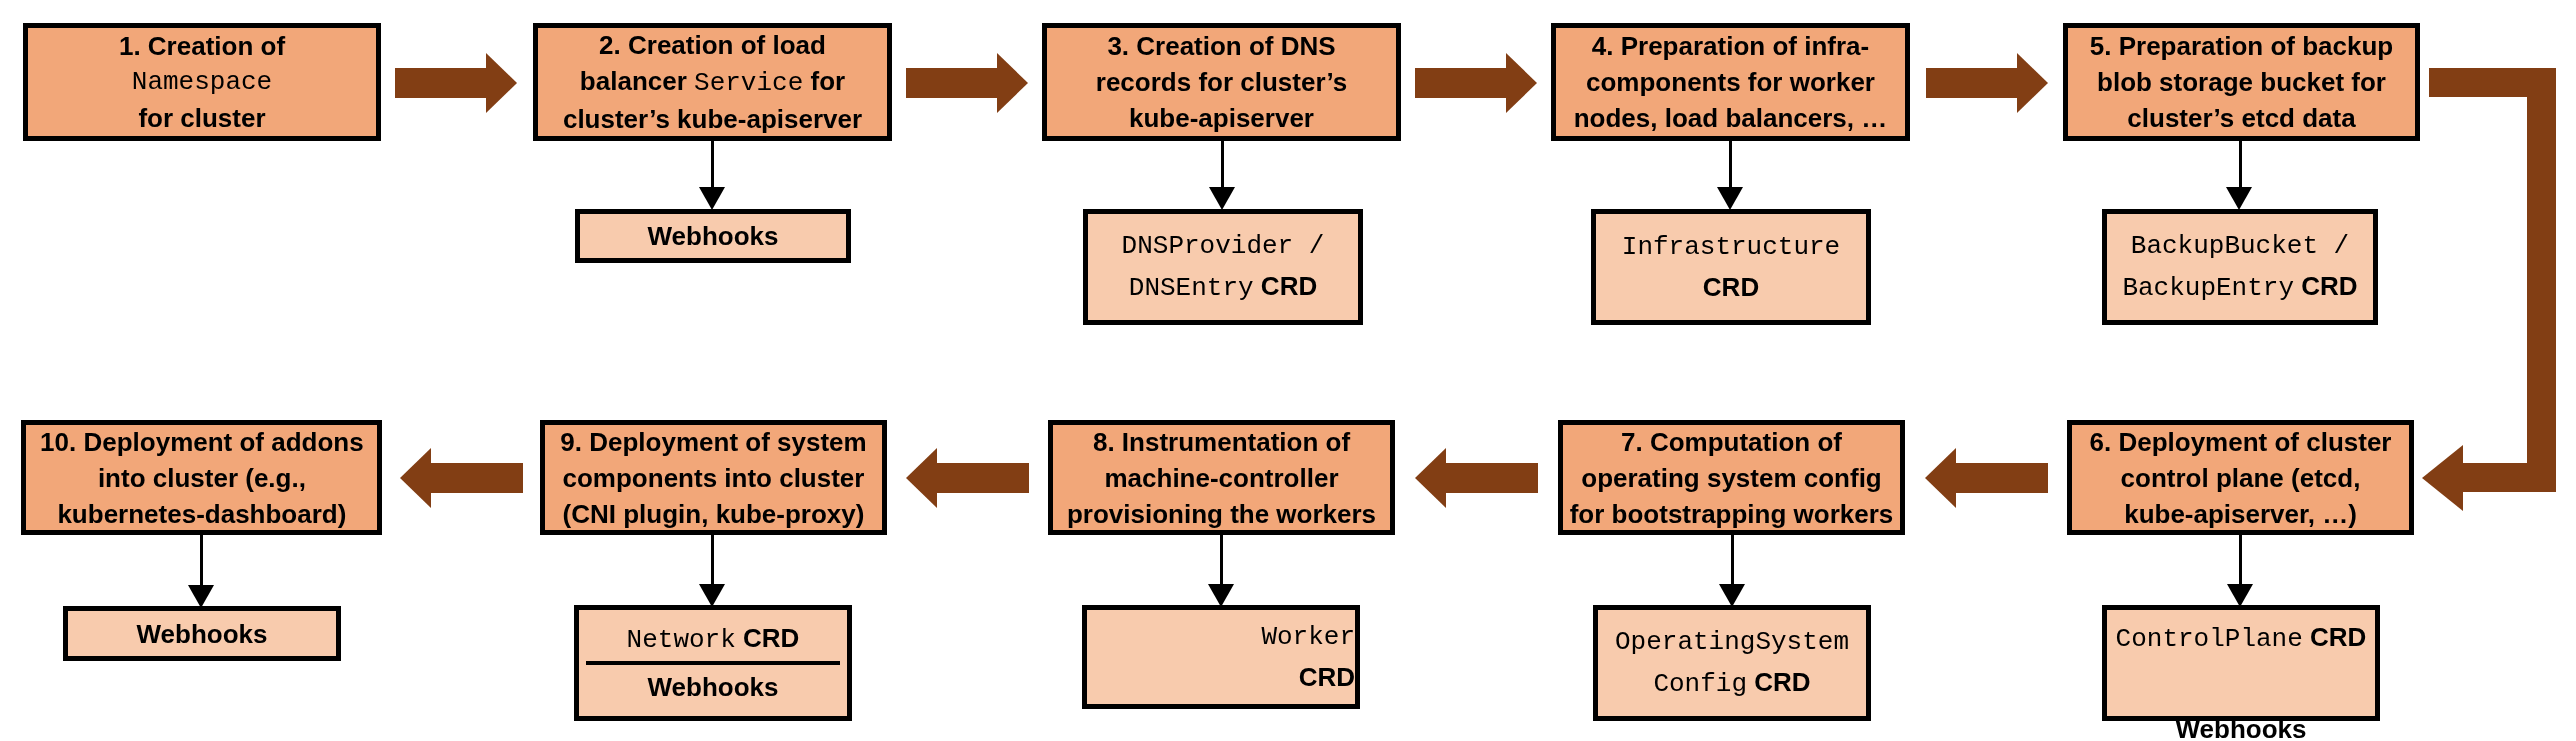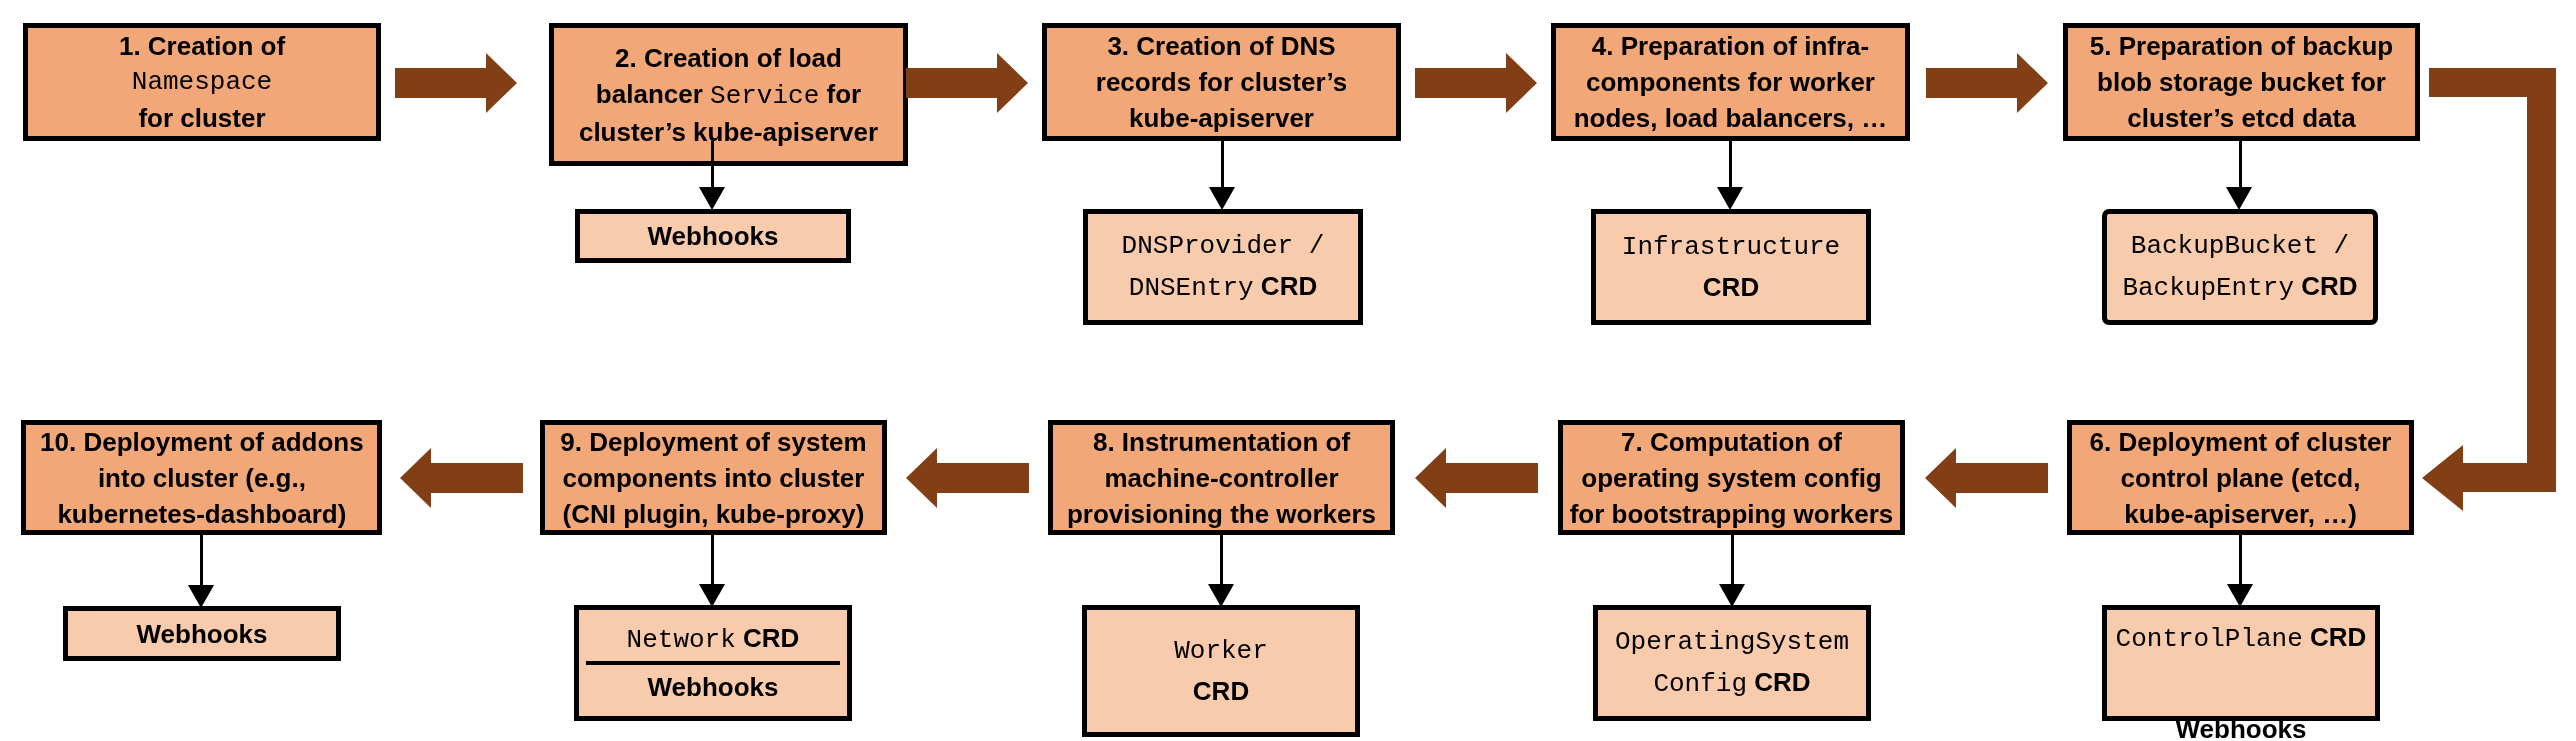--- a/index.html
+++ b/index.html
@@ -38,21 +38,21 @@
 </style>
 </head>
 <body>
 
 <div id="diagram">
     <div class="box step" style="left: 23px; top: 23px; width: 358px; height: 118px; justify-content: flex-end;">
       <div class="tl"><span class="sans">1. Creation of</span></div>
       <div class="tl"><span class="mono">Namespace</span></div>
       <div class="tl"><span class="sans">for cluster</span></div>
     </div>
-    <div class="box step" style="left: 533px; top: 23px; width: 359px; height: 143px; margin-left: 16px;">
+    <div class="box step" style="left: 533px; top: 23px; width: 359px; height: 118px;">
       <div class="tl"><span class="sans">2. Creation of load</span></div>
       <div class="tl"><span class="sans">balancer </span><span class="mono">Service</span><span class="sans"> for</span></div>
       <div class="tl"><span class="sans">cluster’s kube-apiserver</span></div>
     </div>
     <div class="box sub" style="left: 575px; top: 209px; width: 276px; height: 54px;">
       <div class="tl"><span class="sans">Webhooks</span></div>
     </div>
     <div class="cline" style="left: 711px; top: 141px; height: 48px;"></div>
     <div class="chead" style="left: 699px; top: 187px;"></div>
     <div class="box step" style="left: 1042px; top: 23px; width: 359px; height: 118px;">
@@ -75,21 +75,21 @@
       <div class="tl"><span class="mono">Infrastructure</span></div>
       <div class="tl"><span class="sans">CRD</span></div>
     </div>
     <div class="cline" style="left: 1729px; top: 141px; height: 48px;"></div>
     <div class="chead" style="left: 1717px; top: 187px;"></div>
     <div class="box step" style="left: 2063px; top: 23px; width: 357px; height: 118px;">
       <div class="tl"><span class="sans">5. Preparation of backup</span></div>
       <div class="tl"><span class="sans">blob storage bucket for</span></div>
       <div class="tl"><span class="sans">cluster’s etcd data</span></div>
     </div>
-    <div class="box sub" style="left: 2102px; top: 209px; width: 276px; height: 116px; border-radius: 7px;">
+    <div class="box sub" style="left: 2102px; top: 209px; width: 276px; height: 116px;">
       <div class="tl"><span class="mono">BackupBucket /</span></div>
       <div class="tl"><span class="mono">BackupEntry</span><span class="sans"> CRD</span></div>
     </div>
     <div class="cline" style="left: 2239px; top: 141px; height: 48px;"></div>
     <div class="chead" style="left: 2226px; top: 187px;"></div>
     <div class="box step" style="left: 2067px; top: 420px; width: 347px; height: 115px;">
       <div class="tl"><span class="sans">6. Deployment of cluster</span></div>
       <div class="tl"><span class="sans">control plane (etcd,</span></div>
       <div class="tl"><span class="sans">kube-apiserver, …)</span></div>
     </div>
@@ -113,21 +113,21 @@
       <div class="tl"><span class="mono">OperatingSystem</span></div>
       <div class="tl"><span class="mono">Config</span><span class="sans"> CRD</span></div>
     </div>
     <div class="cline" style="left: 1731px; top: 535px; height: 50px;"></div>
     <div class="chead" style="left: 1719px; top: 584px;"></div>
     <div class="box step" style="left: 1048px; top: 420px; width: 347px; height: 115px;">
       <div class="tl"><span class="sans">8. Instrumentation of</span></div>
       <div class="tl"><span class="sans">machine-controller</span></div>
       <div class="tl"><span class="sans">provisioning the workers</span></div>
     </div>
-    <div class="box sub" style="left: 1082px; top: 605px; width: 278px; height: 132px;">
+    <div class="box sub" style="left: 1082px; top: 605px; width: 278px; height: 104px; align-items: flex-end;">
       <div class="tl"><span class="mono">Worker</span></div>
       <div class="tl"><span class="sans">CRD</span></div>
     </div>
     <div class="cline" style="left: 1220px; top: 535px; height: 50px;"></div>
     <div class="chead" style="left: 1208px; top: 584px;"></div>
     <div class="box step" style="left: 540px; top: 420px; width: 347px; height: 115px;">
       <div class="tl"><span class="sans">9. Deployment of system</span></div>
       <div class="tl"><span class="sans">components into cluster</span></div>
       <div class="tl"><span class="sans">(CNI plugin, kube-proxy)</span></div>
     </div>

